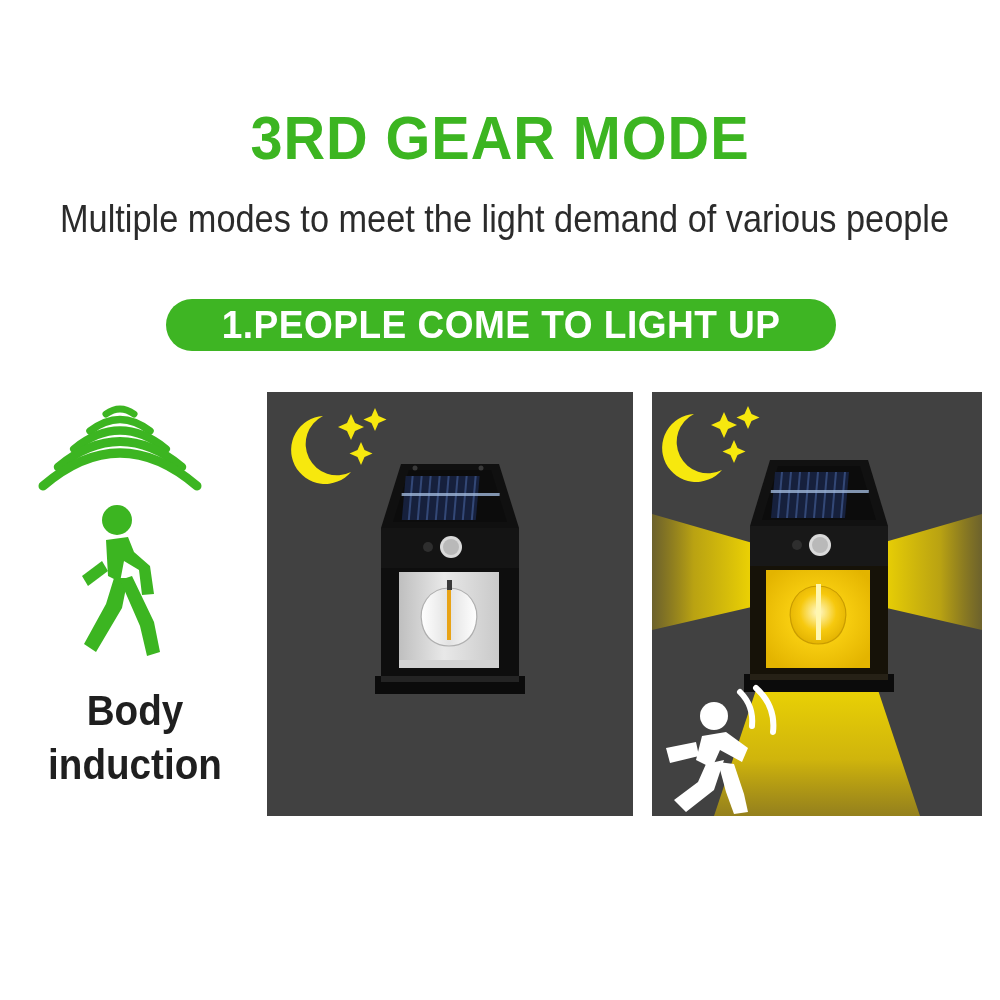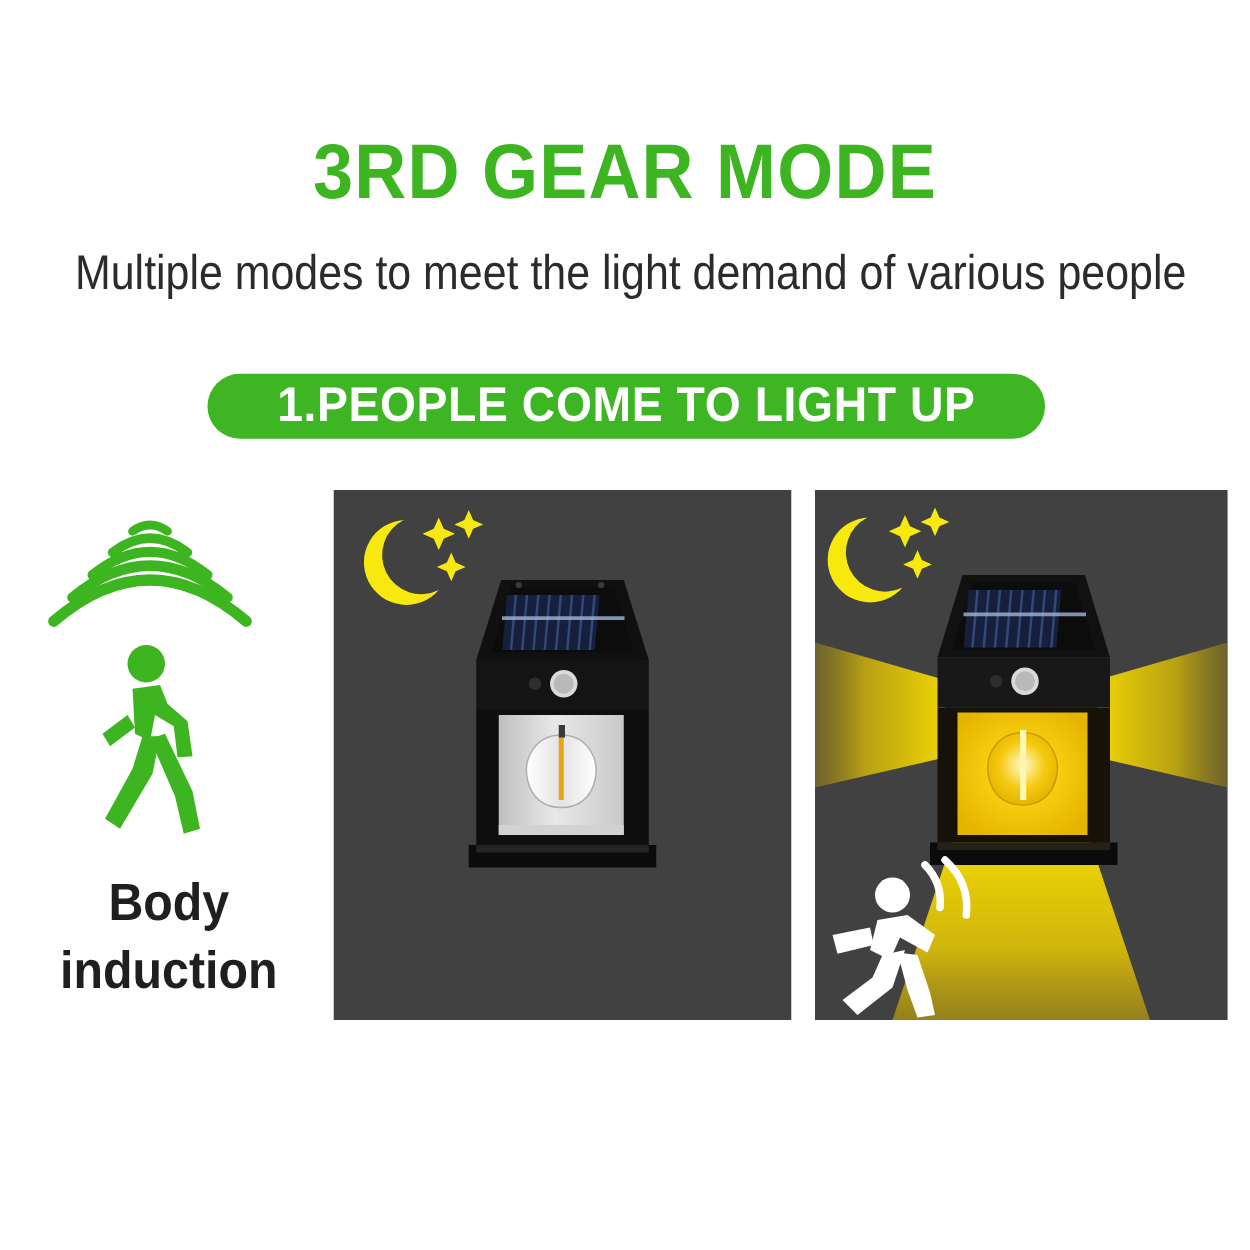--- a/index.html
+++ b/index.html
@@ -65,21 +65,21 @@
     color: #ffffff;
     letter-spacing: 0.5px;
     transform: scaleX(0.95);
     white-space: nowrap;
   }
 
   
   .sensor-col {
     position: absolute;
     left: 24px;
-    top: 409px;
+    top: 398px;
     width: 222px;
     height: 400px;
   }
   .waves {
     position: absolute;
     left: 12px;
     top: 0;
     width: 168px;
     height: 98px;
   }

